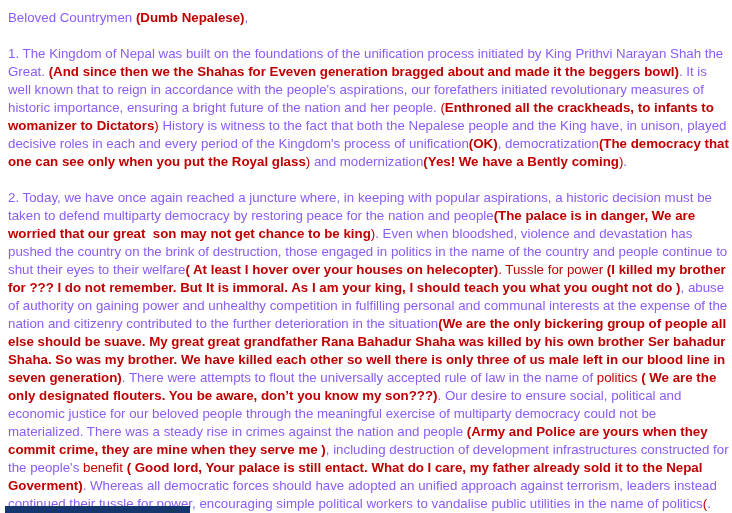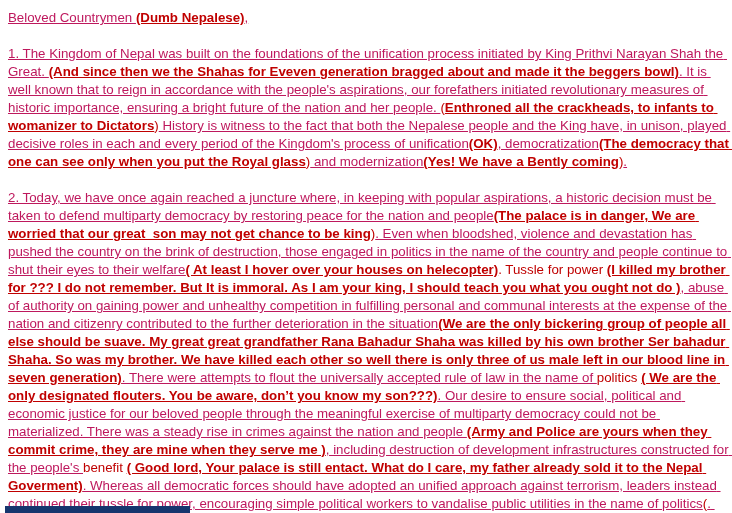--- a/index.html
+++ b/index.html
@@ -17,23 +17,23 @@
     line-height:18px;
     color:#000000;
   }
   .doc{
     padding:9px 2px 0 8px;
   }
   .doc p{
     margin:0 0 18px 0;
     white-space:pre-wrap;
   }
-  .t-n{color:#be185d;text-decoration:underline;}
+  .t-n{color:#8b5cf6;}
   .t-r{color:var(--red);}
-  .t-rb{color:var(--red);font-weight:bold;text-decoration:underline;}
+  .t-rb{color:var(--red);font-weight:bold;}
   .bottom-navy-bar{
     position:absolute;
     left:5px;
     bottom:0;
     width:185px;
     height:7px;
     background:var(--navy);
   }
 </style>
 </head>

